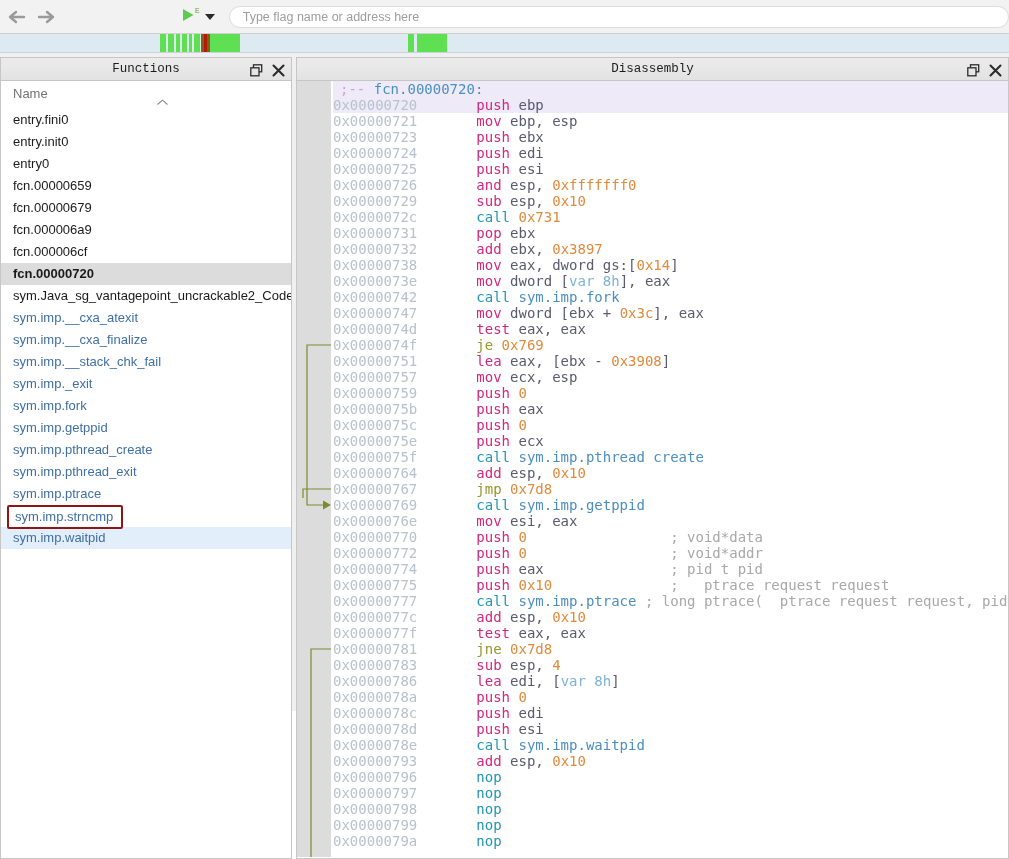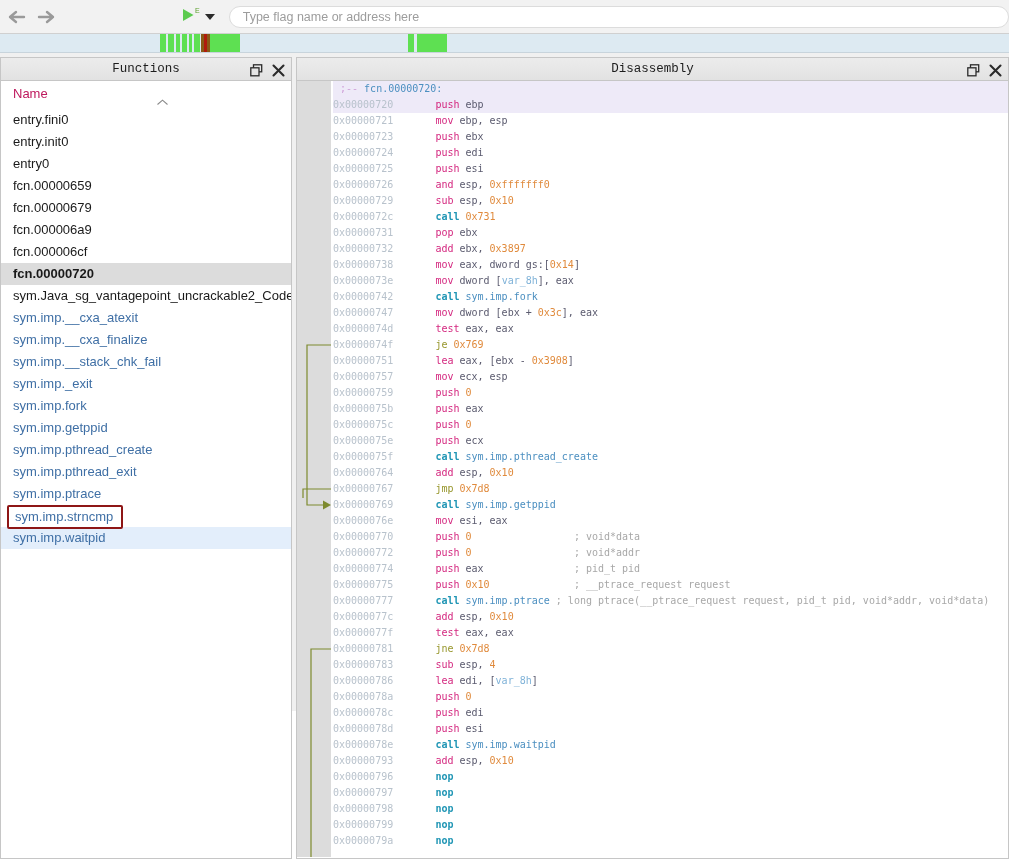--- a/index.html
+++ b/index.html
@@ -75,21 +75,21 @@
   
   #functions-panel { left: 0; top: 57px; width: 292px; height: 802px; }
   #functions-panel .panel-body {
     position: absolute; left: 0; top: 24px; width: 292px; height: 778px;
     background: #ffffff; border: 1px solid #c6c6c6; border-top: none;
     overflow: hidden;
   }
   .col-header {
     position: relative; height: 26px; border-bottom: 1px solid #ffffff;
     display: flex; align-items: center;
-    font-size: 13px; color: #be185d; padding-left: 12px; background:#fff;
+    font-size: 13px; color: #737373; padding-left: 12px; background:#fff;
   }
   .sort-chevron {
     position: absolute; left: 155px; top: 18px;
     font-size: 11px; color: #8a8a8a; line-height: 6px;
   }
   .fn-list { padding-top: 2px; }
   .fn-row {
     height: 22px; line-height: 22px;
     padding-left: 12px;
     font-size: 13px; color: #1a1a1a;
@@ -121,29 +121,29 @@
   .gutter {
     position: absolute; left: 0; top: 0; width: 34px; height: 776px;
     background: #dcdcdc;
   }
   .jump-layer { position: absolute; left: 0; top: 0; width: 60px; height: 776px; pointer-events: none; }
 
   .code { position: absolute; left: 36px; top: 0; width: 675px; }
   .crow {
     height: 16px; line-height: 16px;
     font-family: "DejaVu Sans Mono", monospace;
-    font-size: 10px;
+    font-size: 14px;
     white-space: pre;
     overflow: hidden;
   }
   .crow.fnhead { background: #eeeaf8; padding-left: 7px; }
   .crow.first  { background: #eeeaf8; }
   .addr  { color: #b8c2cc; }
   .mn-default { color: #d4277f; }   
-  .mn-call    { color: #2196b5; font-weight: bold; }   
+  .mn-call    { color: #2196b5; }   
   .mn-jmp     { color: #97962c; }   
   .reg   { color: #5a5a6e; }
   .imm   { color: #e08a3c; }
   .sym   { color: #4b8fc0; }
   .varn  { color: #7fb2d8; }
   .cmt   { color: #a8a8a8; }
   .fnlabel { color: #4b8fc0; }
   .cmtdash { color: #cfa0d8; }
 </style>
 </head>

